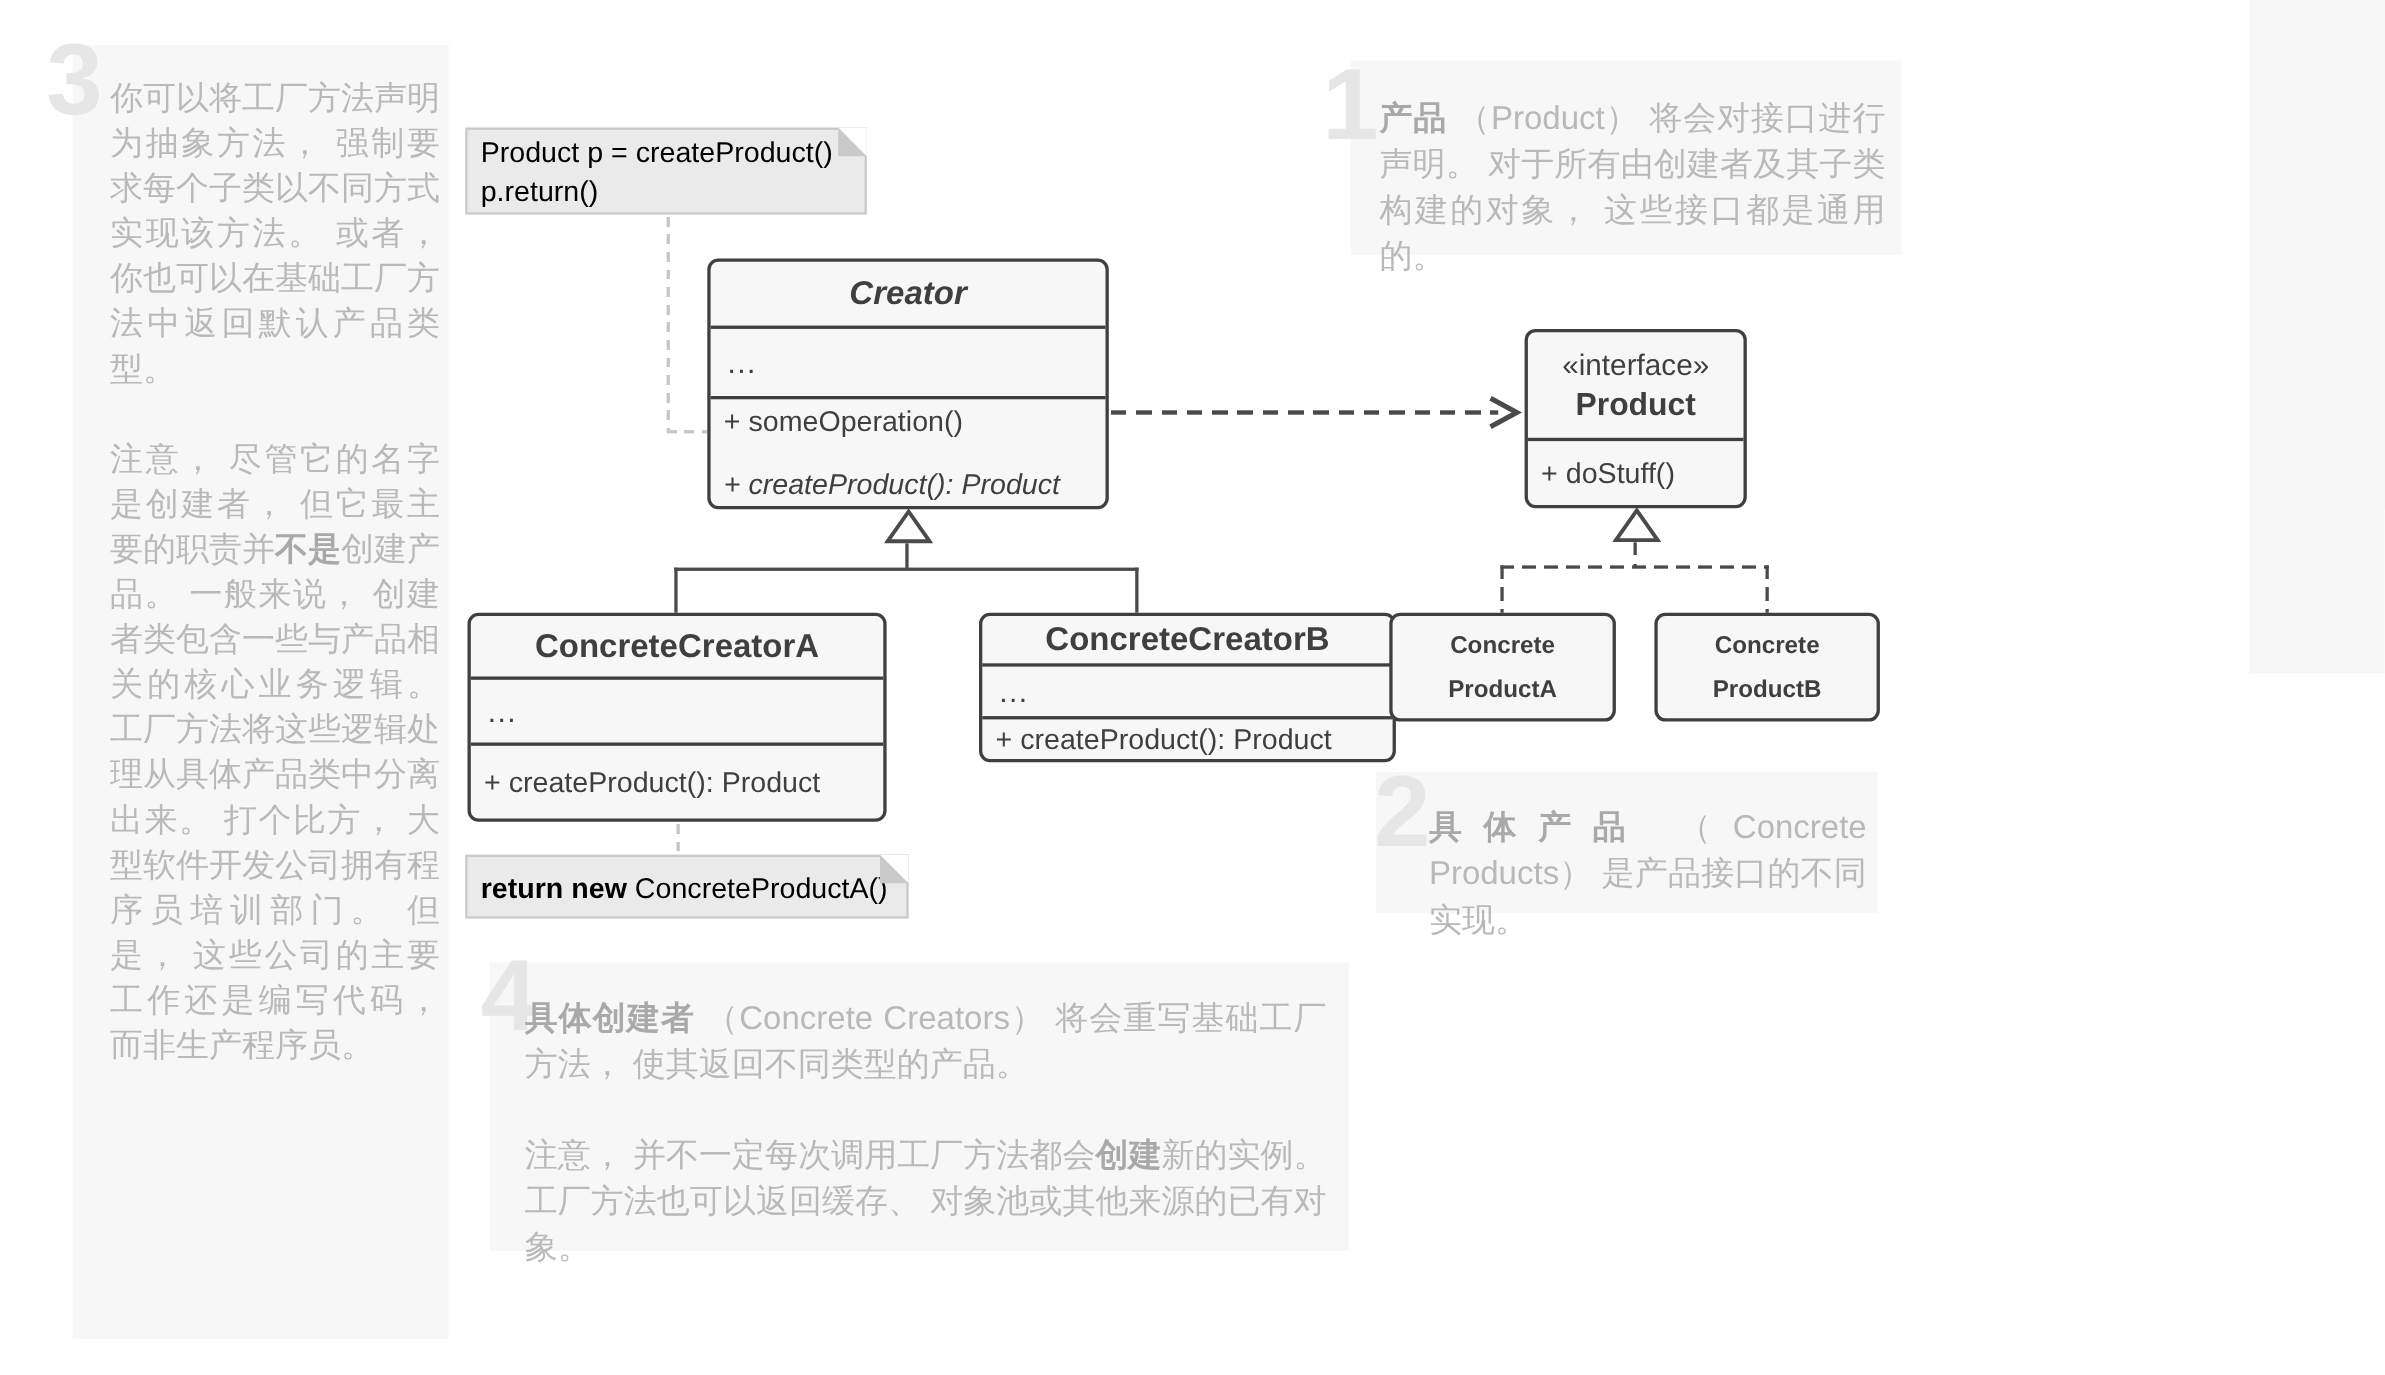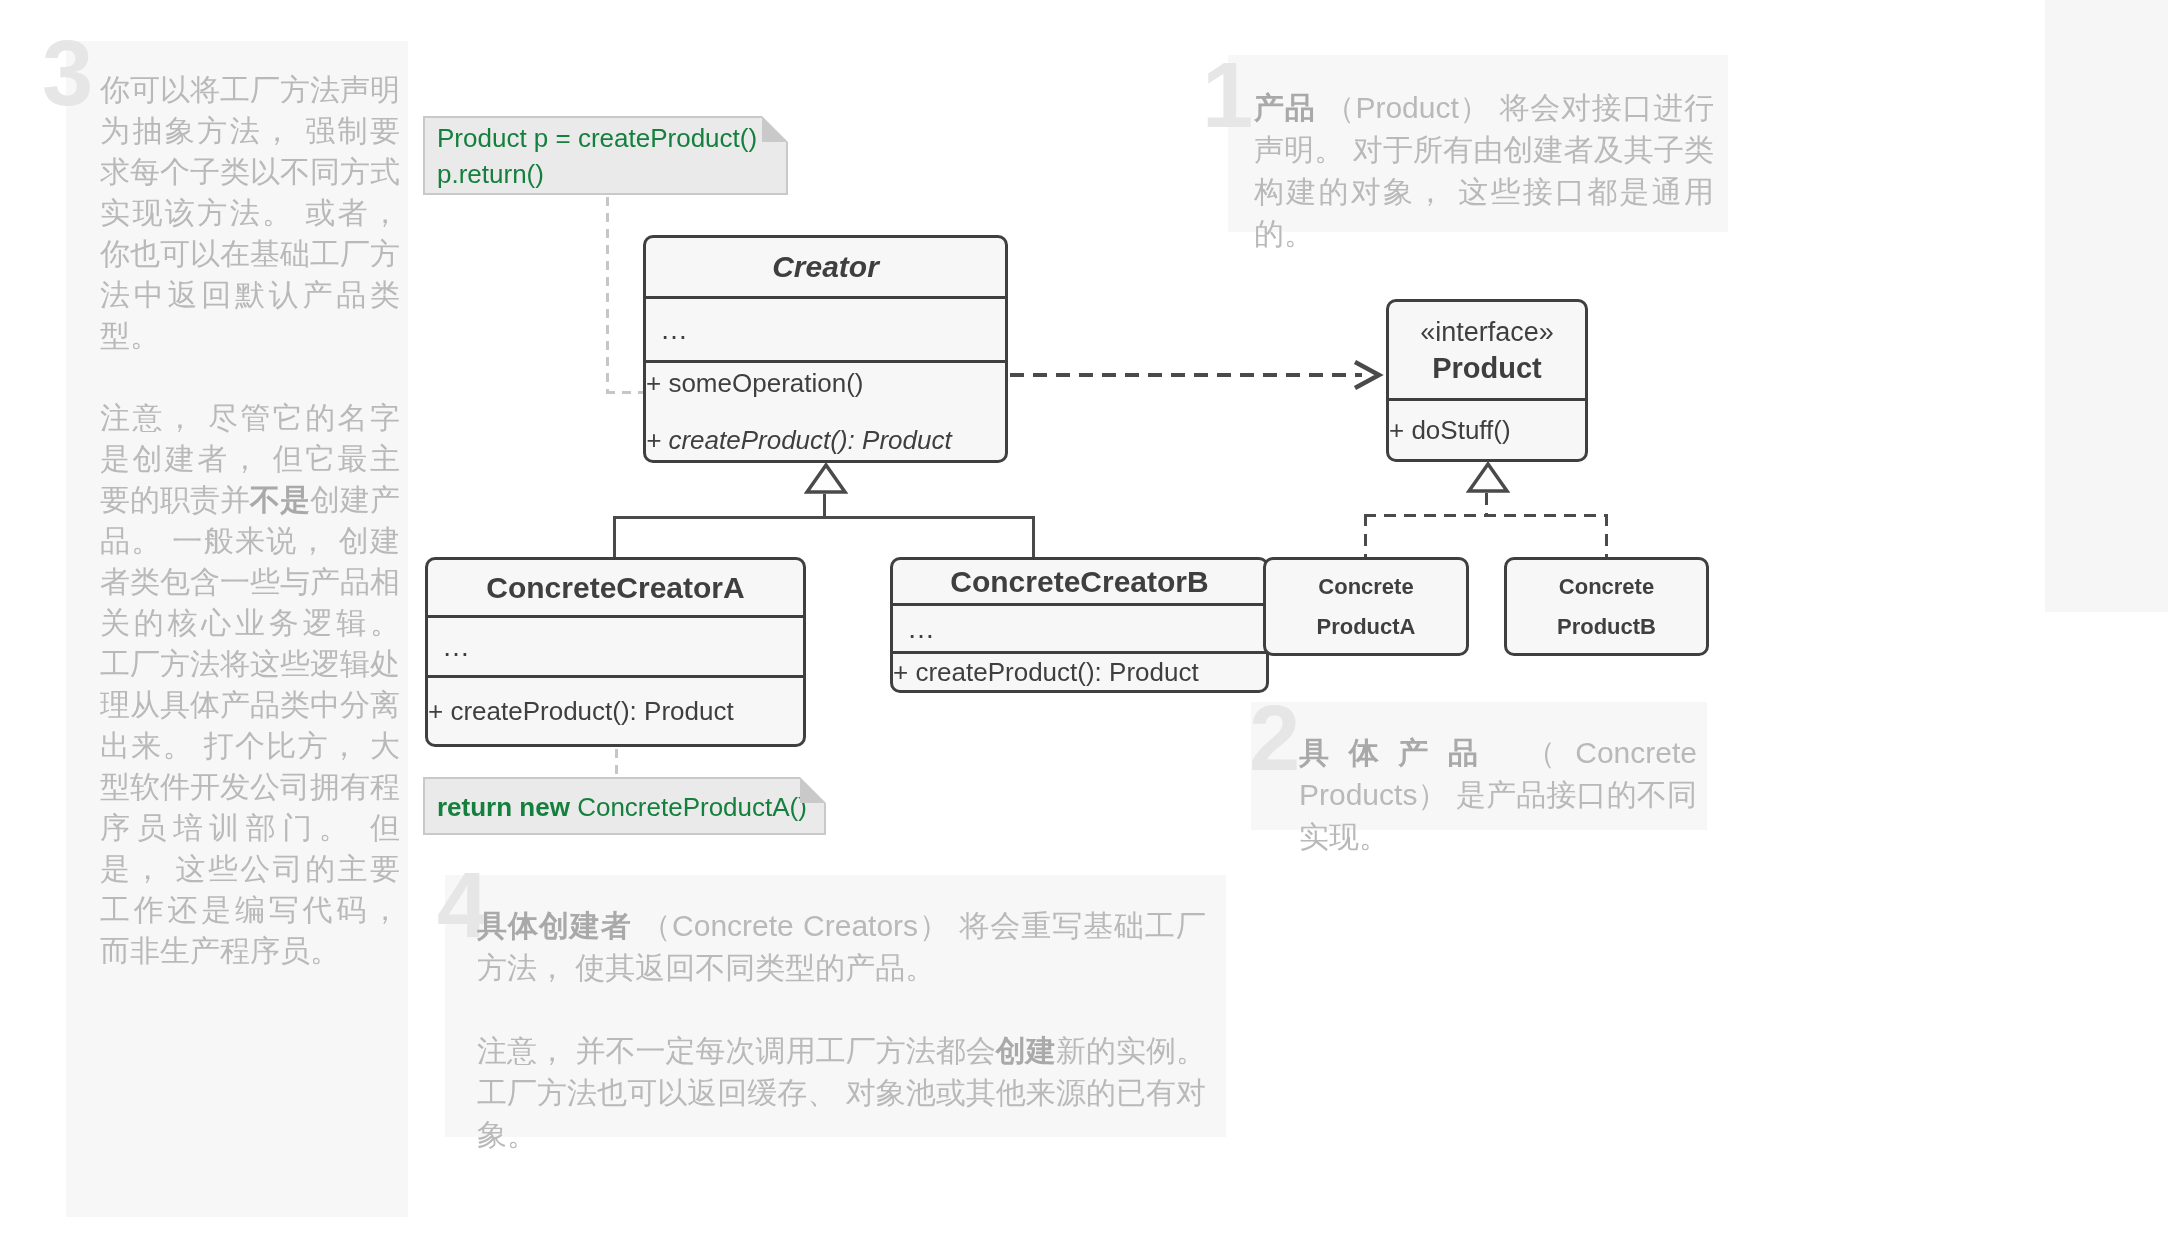--- a/index.html
+++ b/index.html
@@ -24,21 +24,21 @@
   #ann4 .num{left:-8px;top:-16px;}
 
   
   .uml-box{position:absolute;background:#f7f7f7;border:3px solid #3f3f3f;border-radius:10px;
            color:#3f3f3f;display:flex;flex-direction:column;box-sizing:border-box;}
   .cmp{border-top:3px solid #3f3f3f;box-sizing:border-box;}
   .cmp:first-child{border-top:none;}
   .cmp-title{display:flex;align-items:center;justify-content:center;font-weight:700;font-size:30px;}
   .cmp-ellipsis{display:flex;align-items:center;font-size:28px;padding:0 14px;}
   .cmp-methods{flex:1;display:flex;flex-direction:column;justify-content:center;
-               font-size:26px;line-height:36px;padding:0 0;gap:21px;}
+               font-size:26px;line-height:36px;padding:0 12px;gap:21px;}
   .italic{font-style:italic;}
 
   #creator{left:643px;top:235px;width:365px;height:228px;}
   #creator .cmp-title{height:58px;}
   #creator .cmp-ellipsis{height:64px;}
 
   #ccA{left:425px;top:557px;width:381px;height:190px;}
   #ccB{left:890px;top:557px;width:379px;height:136px;}
   #ccA .cmp-title,#ccB .cmp-title{height:55px;}
   #ccA .cmp-ellipsis,#ccB .cmp-ellipsis{height:60px;}
@@ -48,21 +48,21 @@
                      justify-content:center;line-height:36px;}
   #product .stereo{font-size:27px;}
   #product .pname{font-size:29px;font-weight:700;}
 
   .product-leaf{align-items:center;justify-content:center;font-weight:700;font-size:22px;
                 line-height:40px;text-align:center;}
   #cpA{left:1263px;top:557px;width:206px;height:99px;}
   #cpB{left:1504px;top:557px;width:205px;height:99px;}
 
   
-  .note{position:absolute;background:#eaeaea;border:2px solid #c9c9c9;color:#15803d;
+  .note{position:absolute;background:#eaeaea;border:2px solid #c9c9c9;color:#000000;
         font-size:26px;line-height:36px;box-sizing:border-box;padding:2px 12px 0;}
   .note .fold{position:absolute;top:-2px;right:-2px;width:0;height:0;border-style:solid;
         border-width:0 26px 26px 0;border-color:#ffffff #ffffff #c9c9c9 #c9c9c9;}
   #note-top{left:423px;top:116px;width:365px;height:79px;}
   #note-return{left:423px;top:777px;width:403px;height:58px;display:flex;align-items:center;}
 
   
   .lv{position:absolute;width:3px;background:#4a4a4a;}
   .lh{position:absolute;height:3px;background:#4a4a4a;}
   .dv{position:absolute;width:3px;background:repeating-linear-gradient(180deg,#4a4a4a 0 12px,transparent 12px 20px);}

